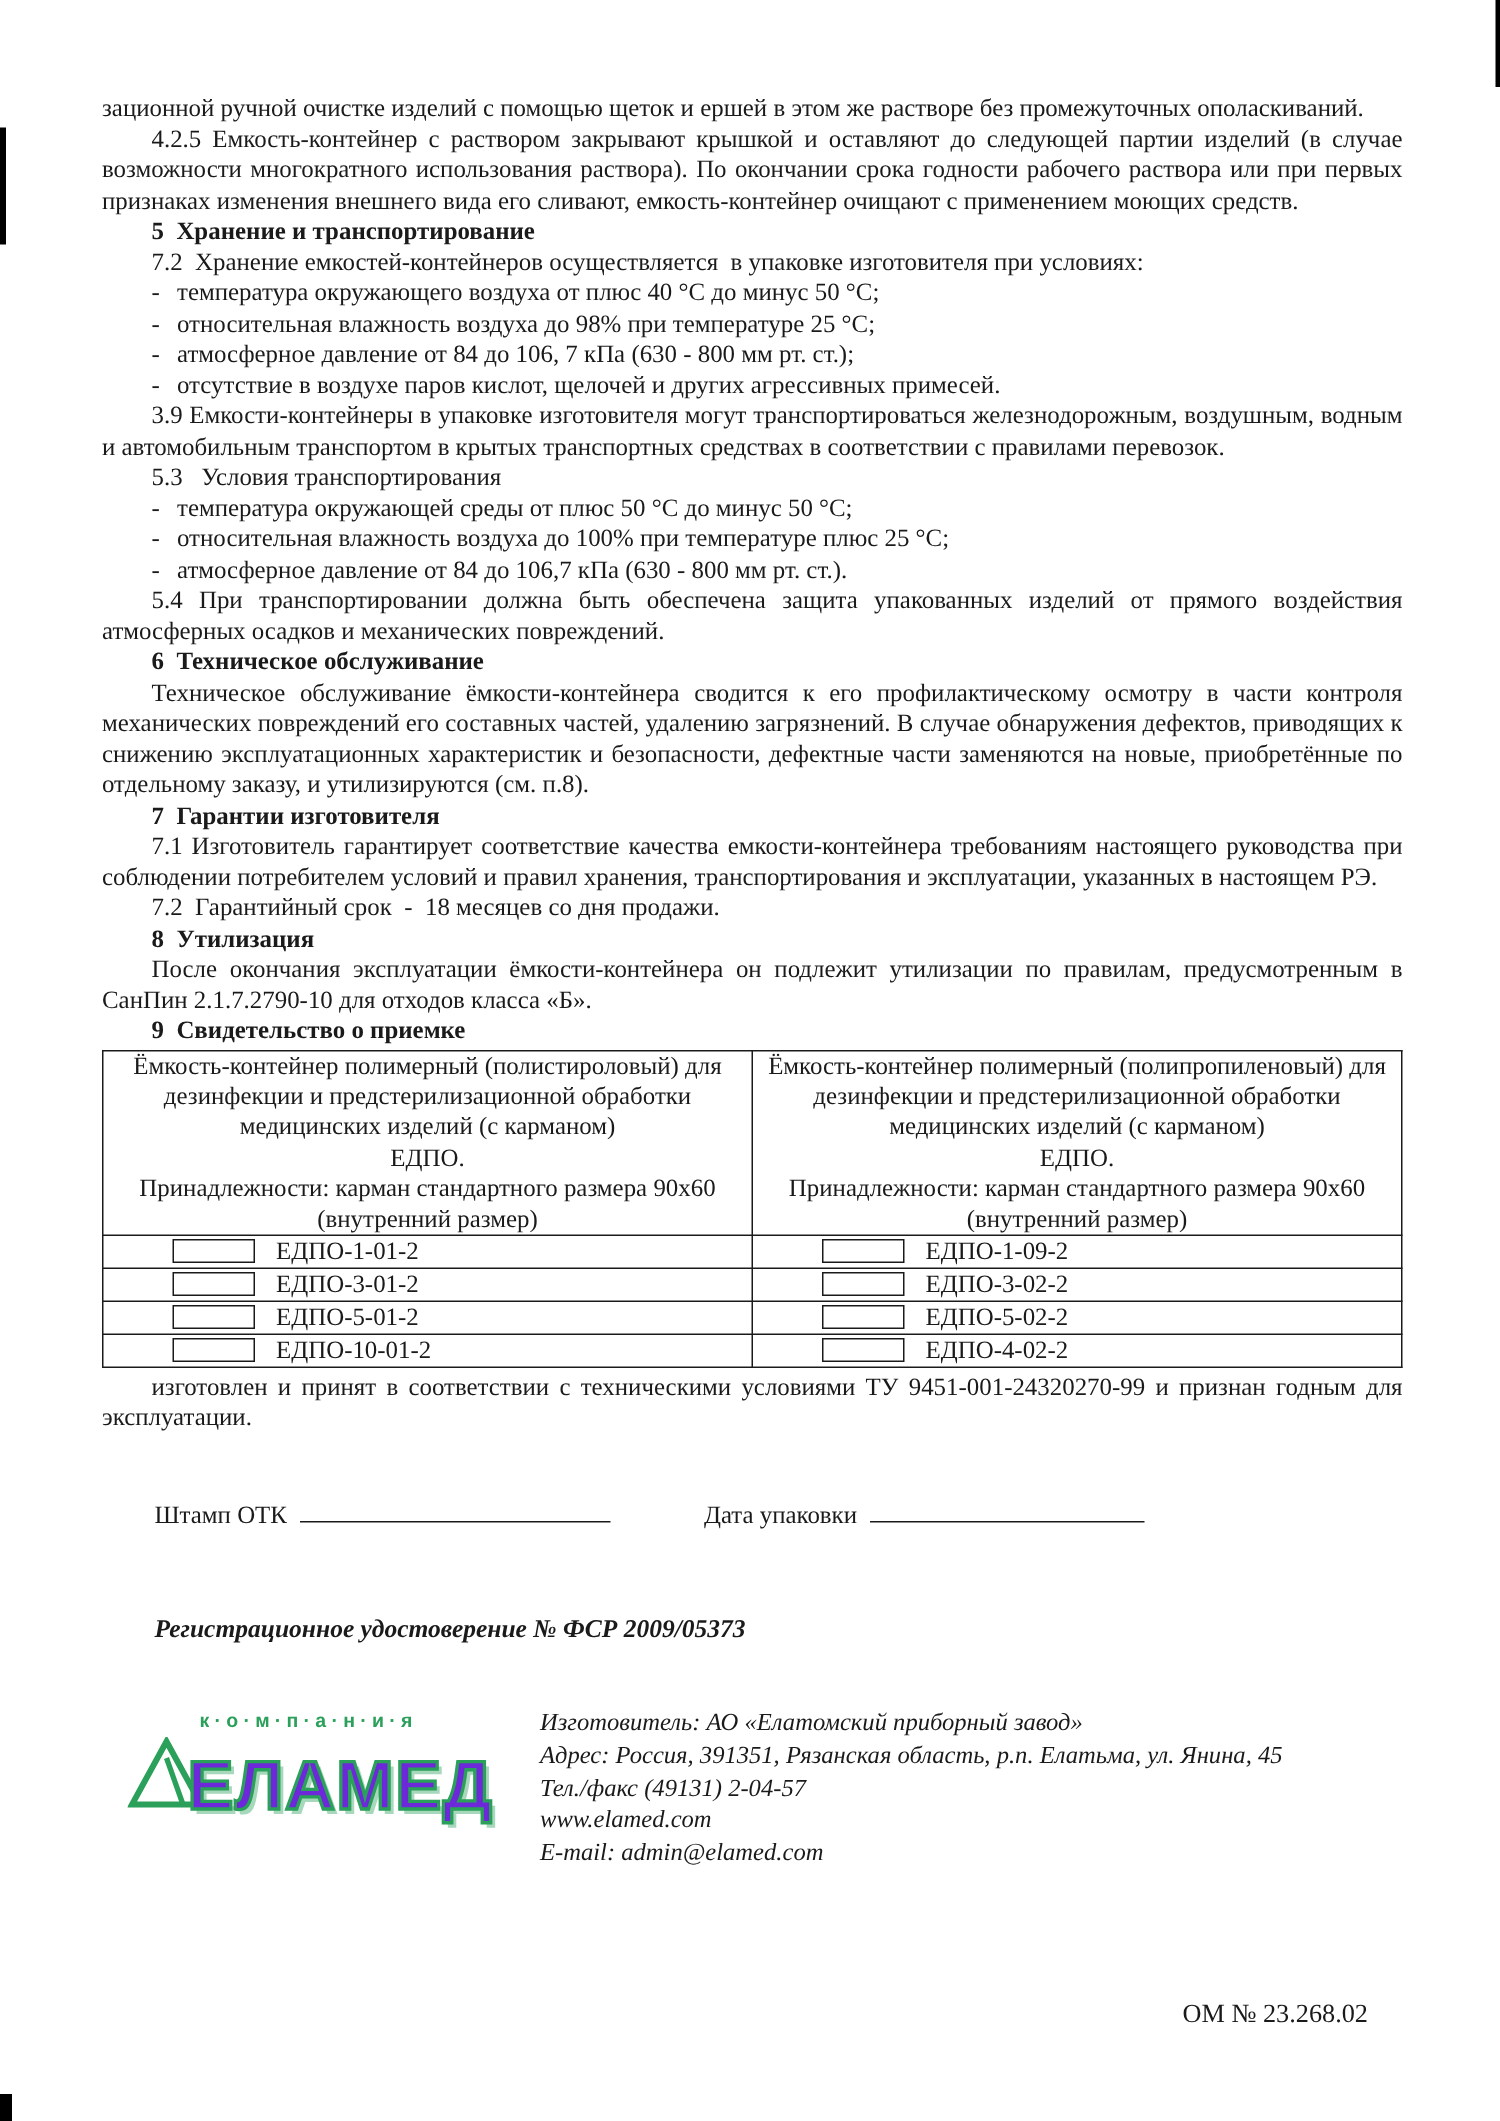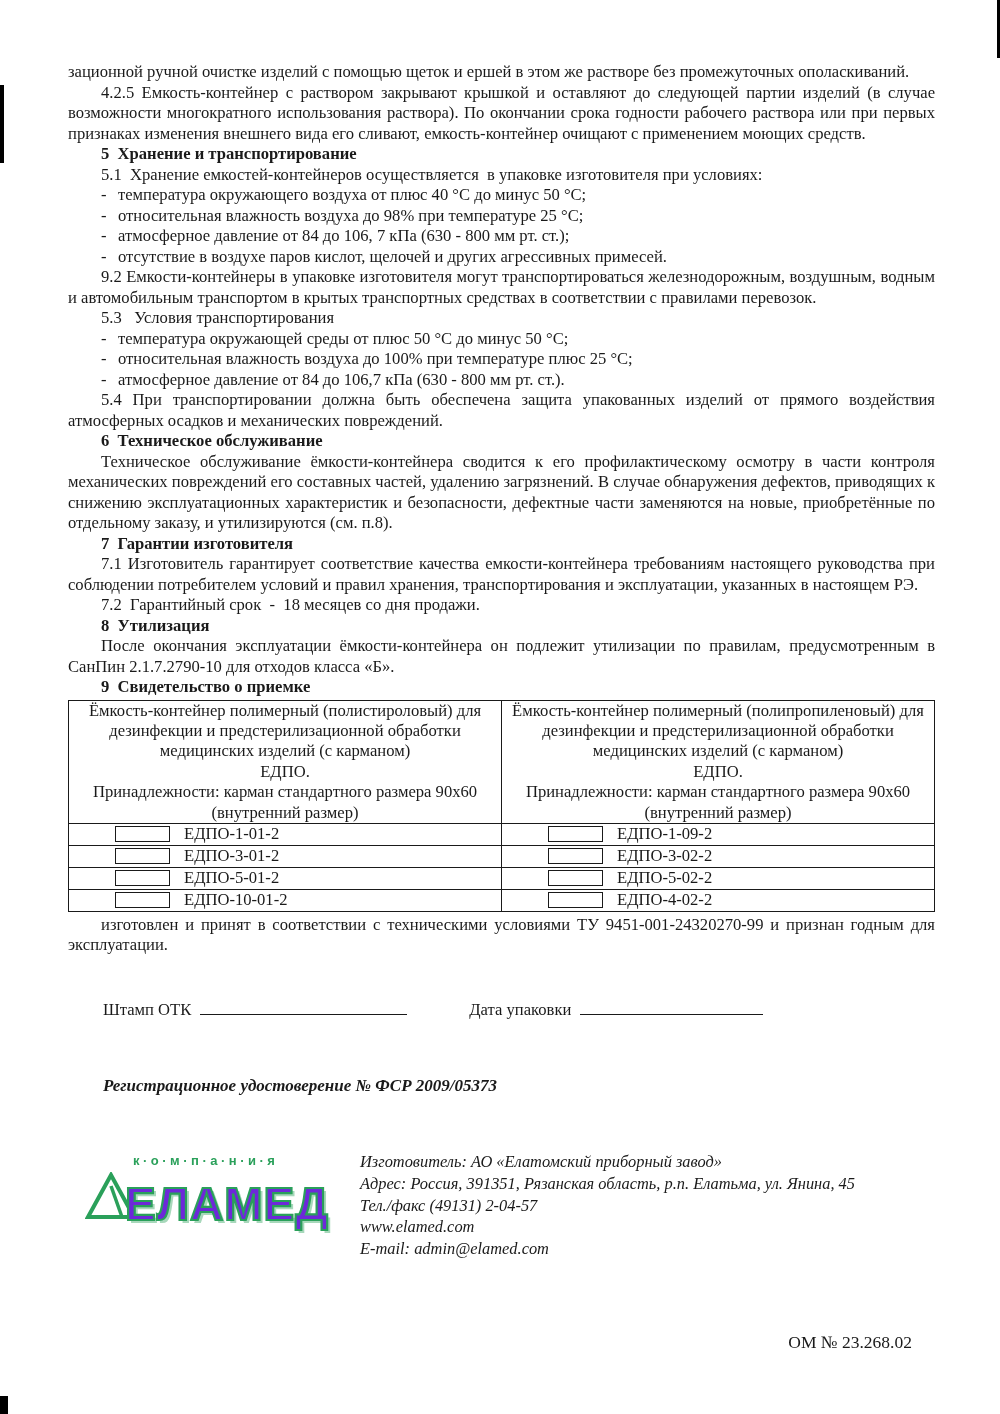--- a/index.html
+++ b/index.html
@@ -41,21 +41,21 @@
   .acceptance { margin-top:3px; }
 
   .stamp-row { margin-top:44px; padding-left:35px; display:flex; align-items:baseline; }
   .blank { display:inline-block; height:13px; border-bottom:1.3px solid #1a1a1a; }
   .b1 { width:207px; margin-left:9px; }
   .b2 { width:183px; margin-left:9px; }
   .stamp-date { margin-left:62px; display:flex; align-items:baseline; }
 
   .registration { margin-top:56px; padding-left:35px; font-weight:bold; font-style:italic; font-size:17px; }
 
-  .mfr-row { margin-top:54px; display:flex; align-items:flex-start; }
+  .mfr-row { margin-top:40px; display:flex; align-items:flex-start; }
   .logo { margin-left:17px; width:255px; flex:0 0 auto; }
   .logo-top {
     margin-left:48px;
     font-family:"Liberation Sans","DejaVu Sans",sans-serif;
     font-weight:bold; font-size:13px; letter-spacing:3.5px;
     color:#2aa05a;
   }
   .logo-main { display:flex; align-items:flex-end; margin-top:1px; }
   .logo-text {
     font-family:"Liberation Sans","DejaVu Sans",sans-serif;
@@ -82,28 +82,28 @@
   <div class="artifact art-left-top"></div>
   <div class="artifact art-left-bottom"></div>
   <div class="artifact art-right-top"></div>
 
   <div class="content">
 
     <p class="just">зационной ручной очистке изделий  с помощью щеток и ершей в этом же растворе без промежуточных ополаскиваний.</p>
     <p class="just indent">4.2.5  Емкость-контейнер с раствором закрывают крышкой и оставляют до следующей партии изделий (в случае возможности многократного использования раствора). По окончании срока годности рабочего раствора или при первых признаках изменения внешнего вида его сливают, емкость-контейнер очищают с применением моющих средств.</p>
 
     <p class="h">5  Хранение и транспортирование</p>
-    <p class="just indent single">5.1  Хранение емкостей-контейнеров осуществляется  в упаковке изготовителя при условиях:</p>
+    <p class="just indent single">7.2  Хранение емкостей-контейнеров осуществляется  в упаковке изготовителя при условиях:</p>
     <ul class="dash">
       <li>температура окружающего воздуха от плюс 40 °С до минус 50 °С;</li>
       <li>относительная влажность воздуха до 98% при температуре 25 °С;</li>
       <li>атмосферное давление от 84 до 106, 7 кПа (630 - 800 мм рт. ст.);</li>
       <li>отсутствие в воздухе паров кислот, щелочей и других агрессивных примесей.</li>
     </ul>
-    <p class="just indent">9.2  Емкости-контейнеры в упаковке изготовителя могут транспортироваться железнодорожным, воздушным, водным  и автомобильным транспортом в крытых транспортных средствах в соответствии с правилами перевозок.</p>
+    <p class="just indent">3.9  Емкости-контейнеры в упаковке изготовителя могут транспортироваться железнодорожным, воздушным, водным  и автомобильным транспортом в крытых транспортных средствах в соответствии с правилами перевозок.</p>
     <p class="indent single">5.3   Условия транспортирования</p>
     <ul class="dash">
       <li>температура окружающей среды от плюс 50 °С до минус 50 °С;</li>
       <li>относительная влажность воздуха до 100% при  температуре плюс 25 °С;</li>
       <li>атмосферное давление от 84 до 106,7 кПа (630 - 800 мм рт. ст.).</li>
     </ul>
     <p class="just indent">5.4   При транспортировании должна быть обеспечена защита упакованных изделий от прямого воздействия атмосферных осадков и механических повреждений.</p>
 
     <p class="h">6  Техническое обслуживание</p>
     <p class="just indent">Техническое обслуживание ёмкости-контейнера сводится к его профилактическому осмотру в части контроля механических повреждений его составных частей, удалению загрязнений. В случае обнаружения дефектов, приводящих к снижению эксплуатационных характеристик и безопасности, дефектные части заменяются на новые, приобретённые по отдельному заказу, и утилизируются (см. п.8).</p>

